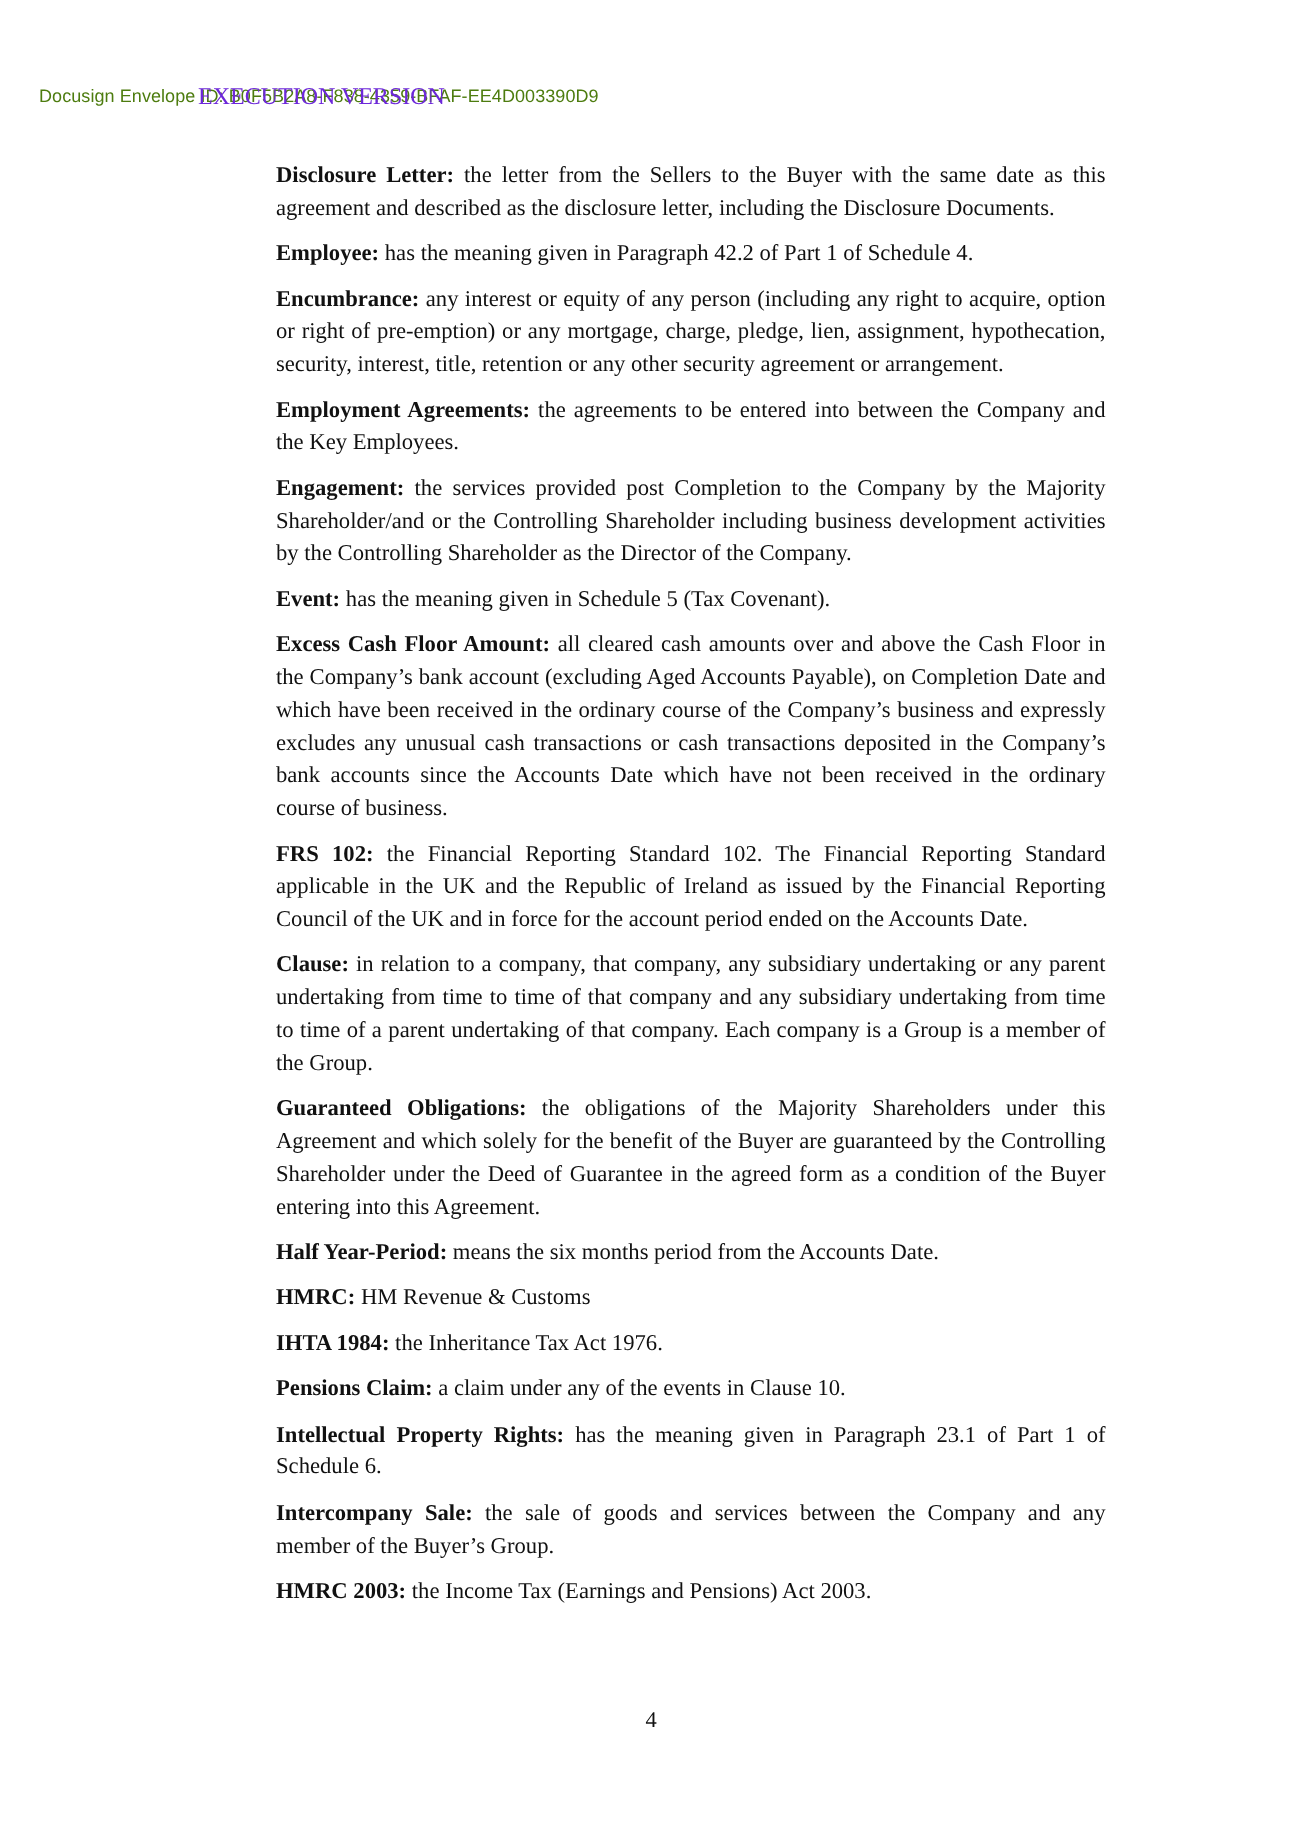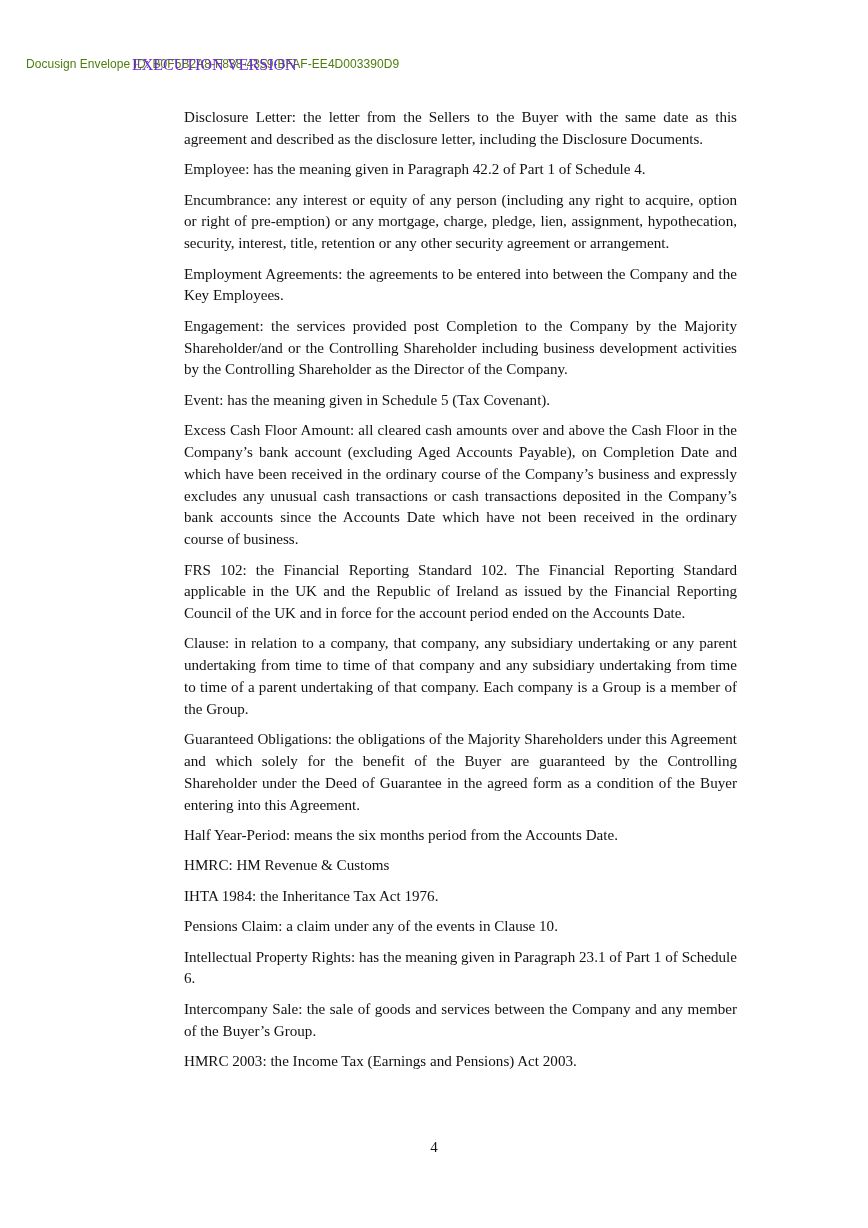--- a/index.html
+++ b/index.html
@@ -40,21 +40,21 @@
     font-family: "Liberation Serif", serif;
     font-size: 15.1px;
     line-height: 21.8px;
     color: #111;
   }
   .definition {
     margin: 0 0 8.6px 0;
     text-align: justify;
   }
   .term {
-    font-weight: normal;
+    font-weight: bold;
   }
   .page-number {
     position: absolute;
     left: 0;
     width: 868px;
     top: 1139px;
     text-align: center;
     font-family: "Liberation Serif", serif;
     font-size: 15px;
     color: #111;

